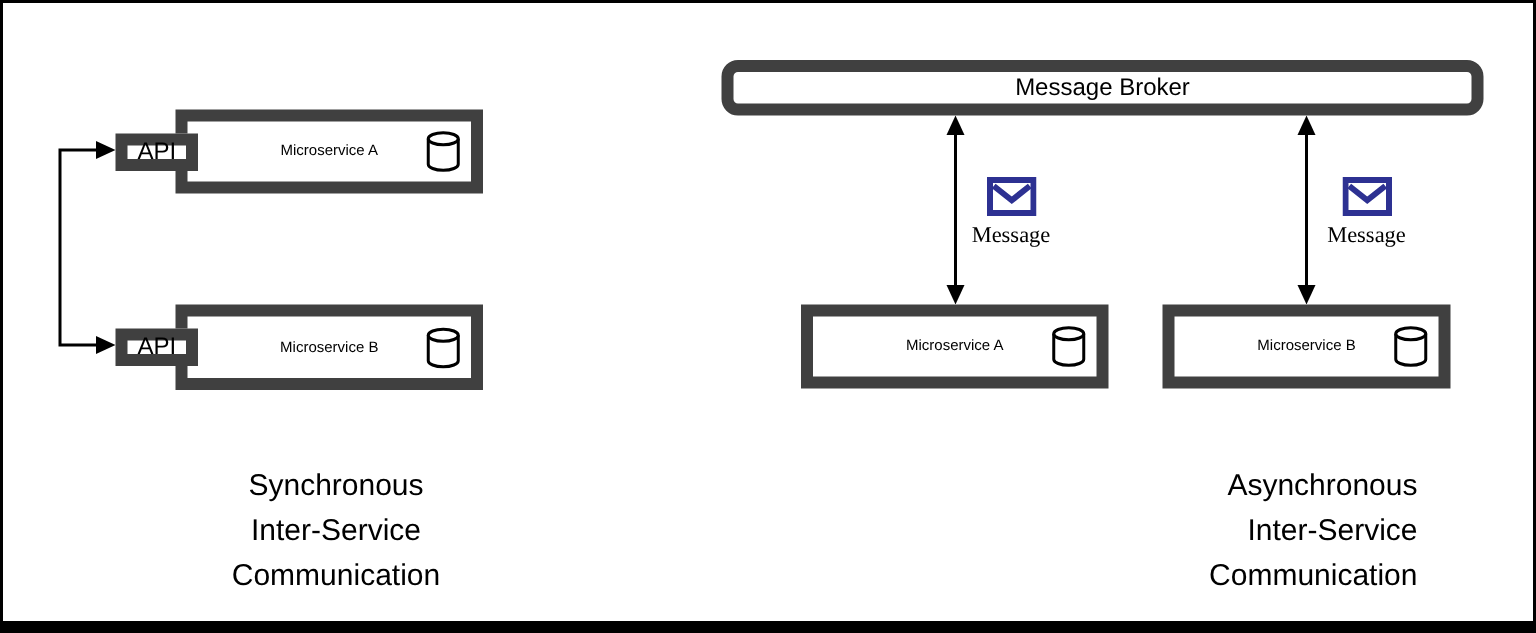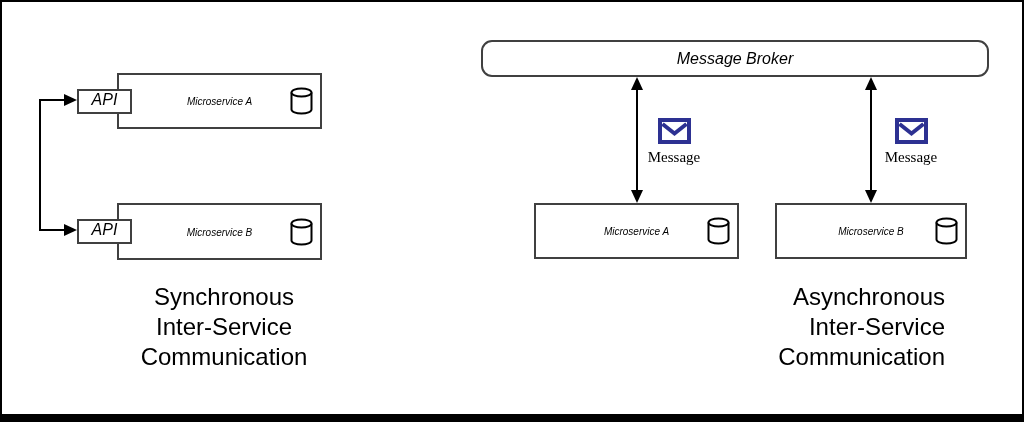--- a/index.html
+++ b/index.html
@@ -21,22 +21,21 @@
     left: 0; top: 0;
     width: 1024px; height: 422px;
     pointer-events: none;
     z-index: 0;
   }
 
   .box {
     position: absolute;
     box-sizing: border-box;
     background: #ffffff;
-    border: 2px solid #404040;
-    font-style: italic;
+    border: 8px solid #404040;
   }
 
   .svc { z-index: 1; }
   .svc .svc-label {
     position: absolute;
     left: 0; right: 0;
     top: 50%;
     transform: translateY(-50%);
     text-align: center;
     font-size: 10px;
@@ -48,21 +47,21 @@
     transform: translateY(-50%);
     width: 25px;
     height: 28px;
   }
 
   .api-box {
     z-index: 2;
     width: 55px;
     height: 25px;
     display: flex;
-    align-items: flex-start;
+    align-items: center;
     justify-content: center;
     font-size: 16px;
   }
 
   .broker {
     z-index: 1;
     border-radius: 11px;
     display: flex;
     align-items: center;
     justify-content: center;
@@ -79,23 +78,24 @@
     font-family: Liberation Serif, serif;
   }
   .msg-group .envelope { width: 33px; height: 26px; }
   .msg-group .msg-label { margin-top: 5px; font-size: 15px; }
 
   .caption {
     position: absolute;
     width: 300px;
     text-align: center;
     white-space: pre-line;
-    font-size: 24px;
+    font-size: 20px;
     line-height: 30px;
     z-index: 1;
+    margin-top: 27px;
   }
 </style>
 </head>
 <body>
 
 <div class="frame">
 
   <svg class="overlay-svg" viewBox="0 0 1024 422">
 
     <g stroke="#000" stroke-width="2" fill="none">

